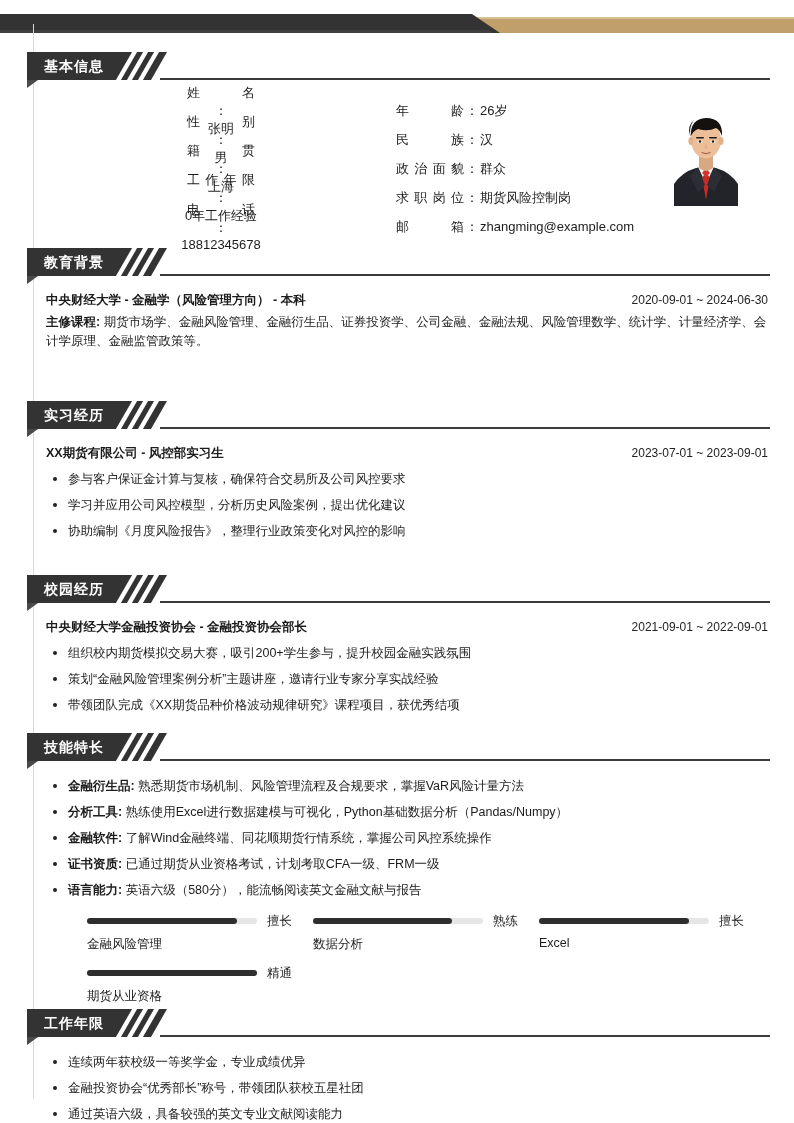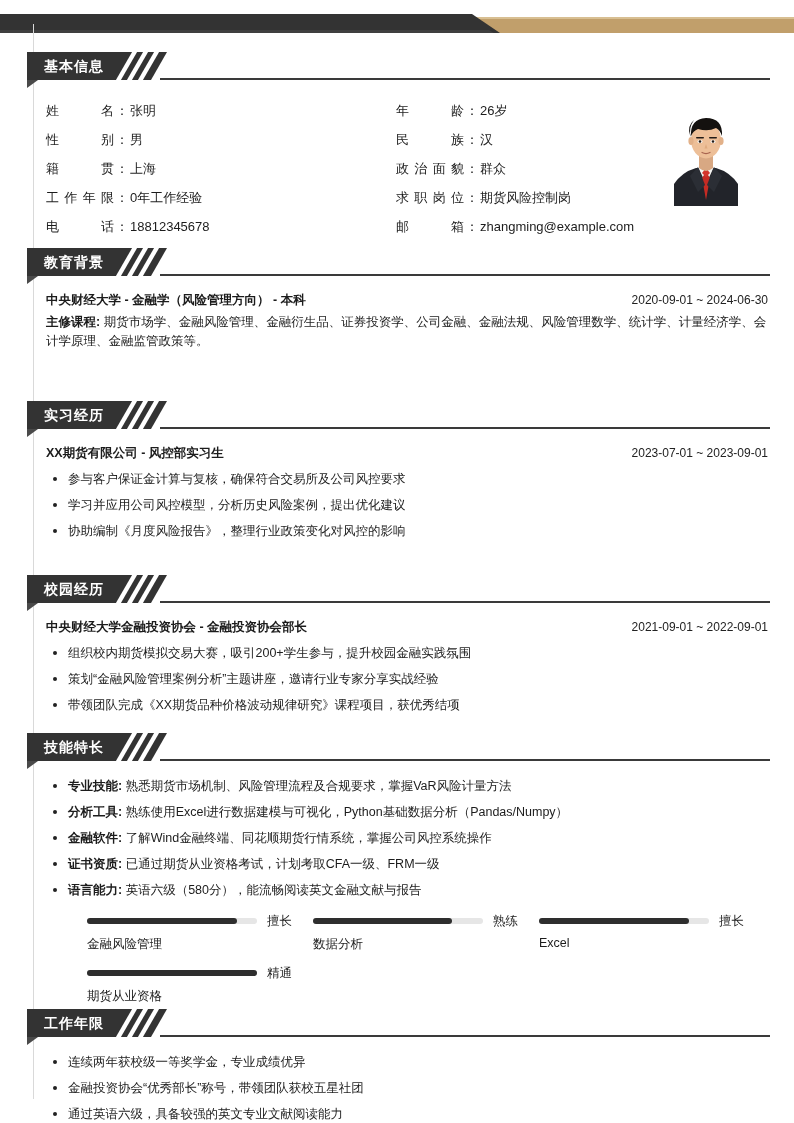--- a/index.html
+++ b/index.html
@@ -70,21 +70,21 @@
   .sec .hdr .rule{
     position:absolute;left:160px;top:26px;right:24px;height:2px;background:#3a3a3a;
   }
 
   .sec .body{position:relative;padding:8px 26px 0 46px;}
 
   
   .info{position:relative;padding-top:6px;}
   .info .row{display:flex;height:29px;align-items:center;}
   .info .cell{display:flex;align-items:center;font-size:13px;color:#1c1c1c;}
-  .info .cell.left{width:350px;}
+  .info .cell.left{width:350px;flex-direction:column;}
   .info .cell.right{width:300px;}
   .lbl{
     display:inline-block;width:68px;
     text-align:justify;text-align-last:justify;
     font-size:13px;
   }
   .colon{display:inline-block;width:16px;text-align:center;}
   .val{font-size:13px;}
   .photo{
     position:absolute;right:28px;top:16px;width:68px;height:100px;
@@ -321,21 +321,21 @@
       <div class="tail"></div>
       <div class="stripe s1"></div>
       <div class="stripe s2"></div>
       <div class="stripe s3"></div>
       <div class="title">技能特长</div>
       <div class="rule"></div>
     </div>
     <div class="body">
       <ul class="bul">
         <li>
-          <b>专业技能:</b>
+          <b>金融衍生品:</b>
           <span>熟悉期货市场机制、风险管理流程及合规要求，掌握VaR风险计量方法</span>
         </li>
         <li>
           <b>分析工具:</b>
           <span>熟练使用Excel进行数据建模与可视化，Python基础数据分析（Pandas/Numpy）</span>
         </li>
         <li>
           <b>金融软件:</b>
           <span>了解Wind金融终端、同花顺期货行情系统，掌握公司风控系统操作</span>
         </li>

